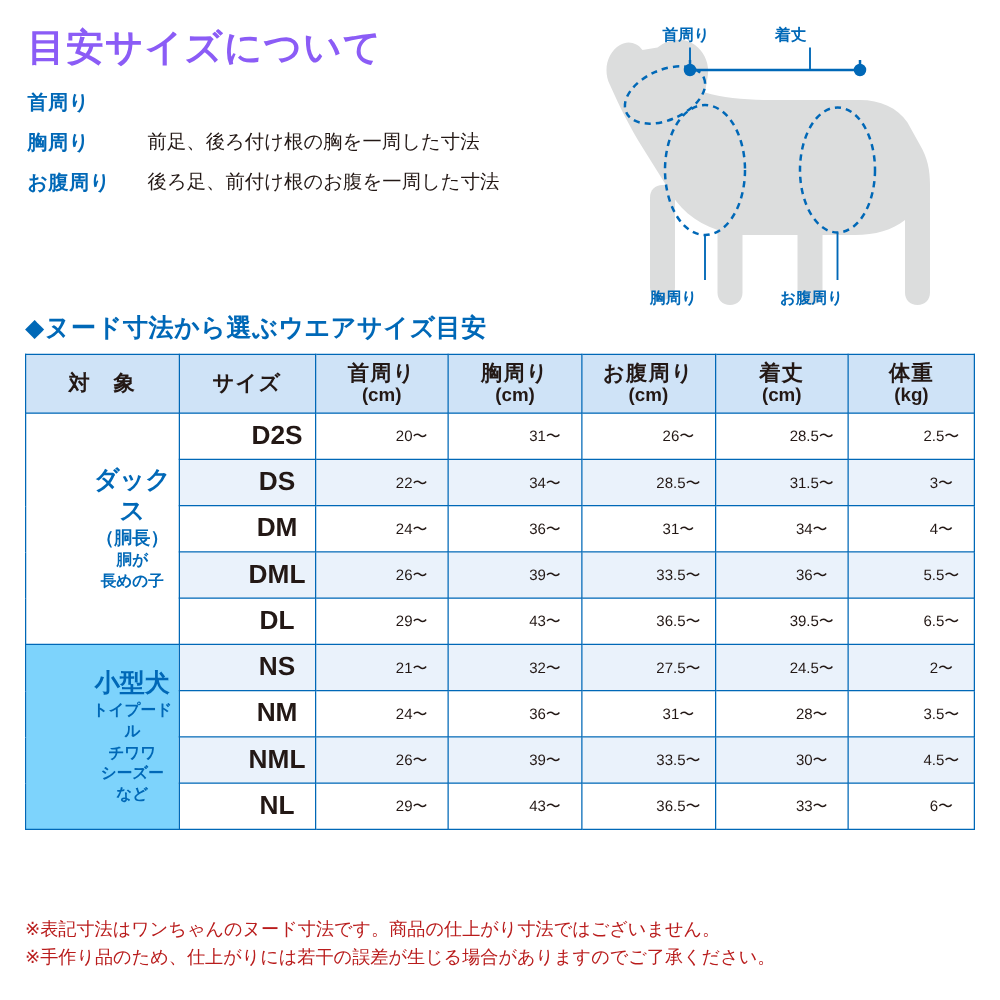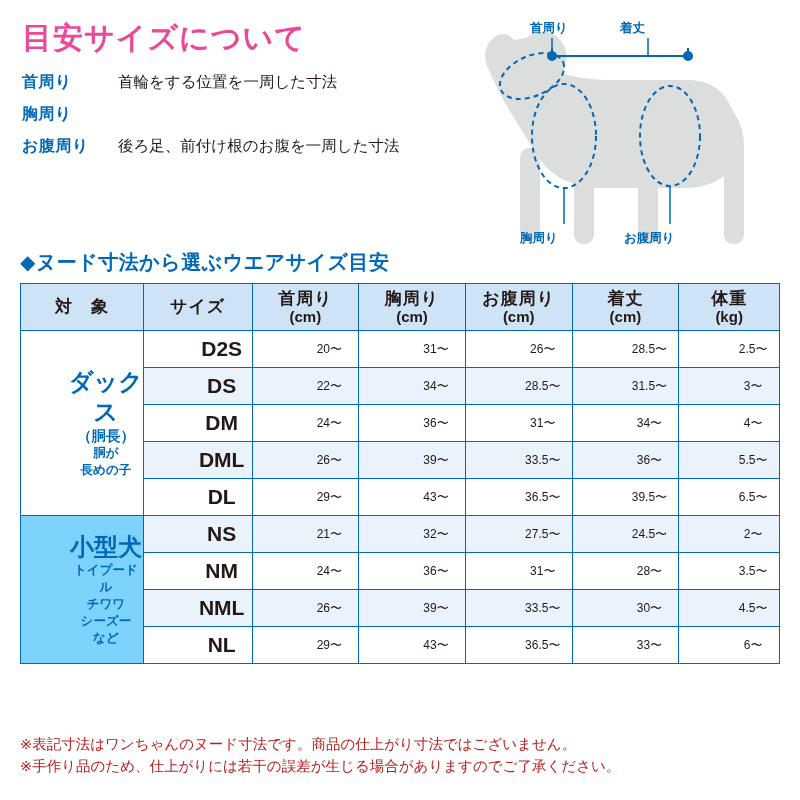--- a/index.html
+++ b/index.html
@@ -9,21 +9,21 @@
     font-family:"Liberation Sans","DejaVu Sans",sans-serif;
     color:#231815;
     overflow:hidden;
     position:relative;
   }
   .page{position:relative;width:800px;height:800px;}
 
   
   .title{
     position:absolute;left:22px;top:18px;
-    font-size:30px;font-weight:bold;color:#ec4899;
+    font-size:30px;font-weight:bold;color:#8b5cf6;
     letter-spacing:1px;
   }
 
   
   .defs{position:absolute;left:22px;top:72px;width:470px;}
   .def-row{display:flex;align-items:flex-start;margin-bottom:11px;}
   .def-term{
     width:96px;flex:0 0 96px;
     color:#0068b7;font-size:16px;font-weight:bold;
     letter-spacing:0.5px;
@@ -69,21 +69,21 @@
   .col-size{width:108px;}
   .col-num{width:106px;}
   .col-weight{width:100px;}
 
   tbody td{height:36px;padding-left:48px;}
   td.target-cell{
     background:#ffffff;
     color:#0068b7;font-weight:bold;
     line-height:1.25;
   }
-  td.target-cell .big{font-size:24px;display:block;}
+  td.target-cell .big{font-size:20px;display:block;}
   td.target-cell .mid{font-size:14.5px;display:block;}
   td.target-cell .small{font-size:12.5px;display:block;line-height:1.35;}
   td.size-cell{font-weight:bold;font-size:21px;}
   td.val{font-size:12px;}
   tr.shade td{background:#eaf2fb;margin-left:46px;}
   tr.shade td.target-cell{background:#7dd3fc;}
 
   
   .notes{position:absolute;left:20px;top:733px;width:770px;}
   .note{
@@ -94,24 +94,24 @@
 </head>
 <body>
 
 <div class="page">
 
   <div class="title">目安サイズについて</div>
 
   <div class="defs">
     <div class="def-row">
       <div class="def-term">首周り</div>
-      <div class="def-desc">首輪をする位置を一周した寸法</div>
     </div>
     <div class="def-row">
       <div class="def-term">胸周り</div>
+      <div class="def-desc">前足、後ろ付け根の胸を一周した寸法</div>
     </div>
     <div class="def-row">
       <div class="def-term">お腹周り</div>
       <div class="def-desc">後ろ足、前付け根のお腹を一周した寸法</div>
     </div>
   </div>
 
   <div class="dog-area">
     <svg width="340" height="250" viewBox="0 0 340 250">
 

